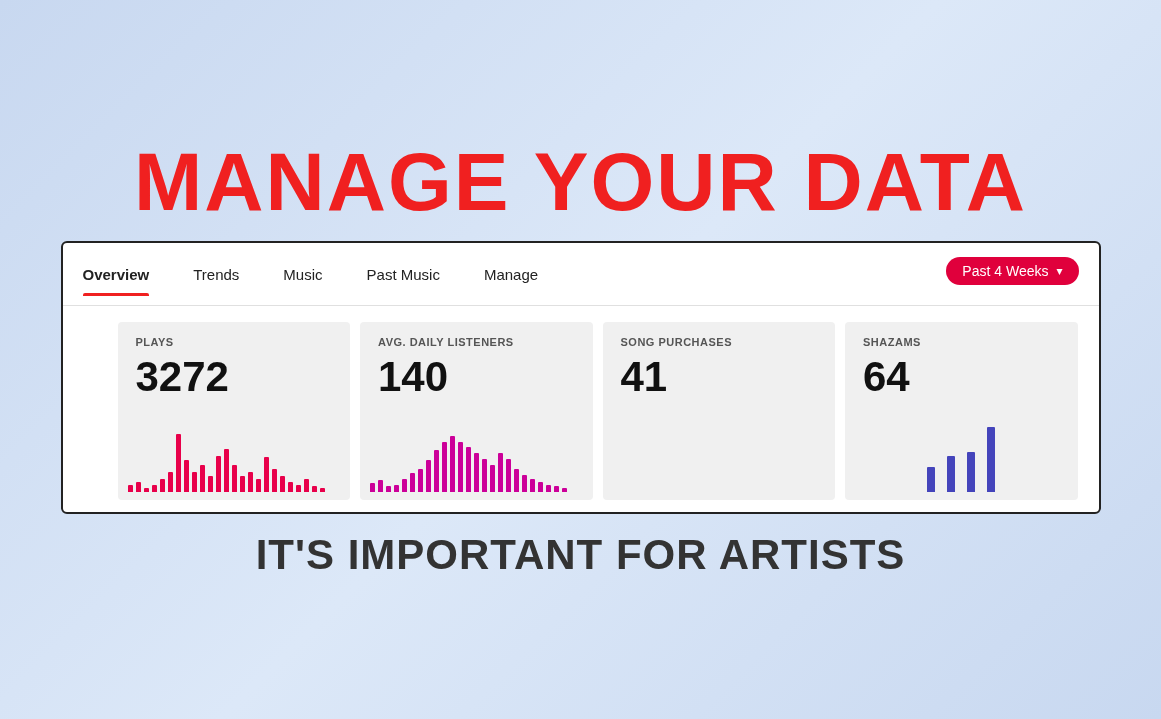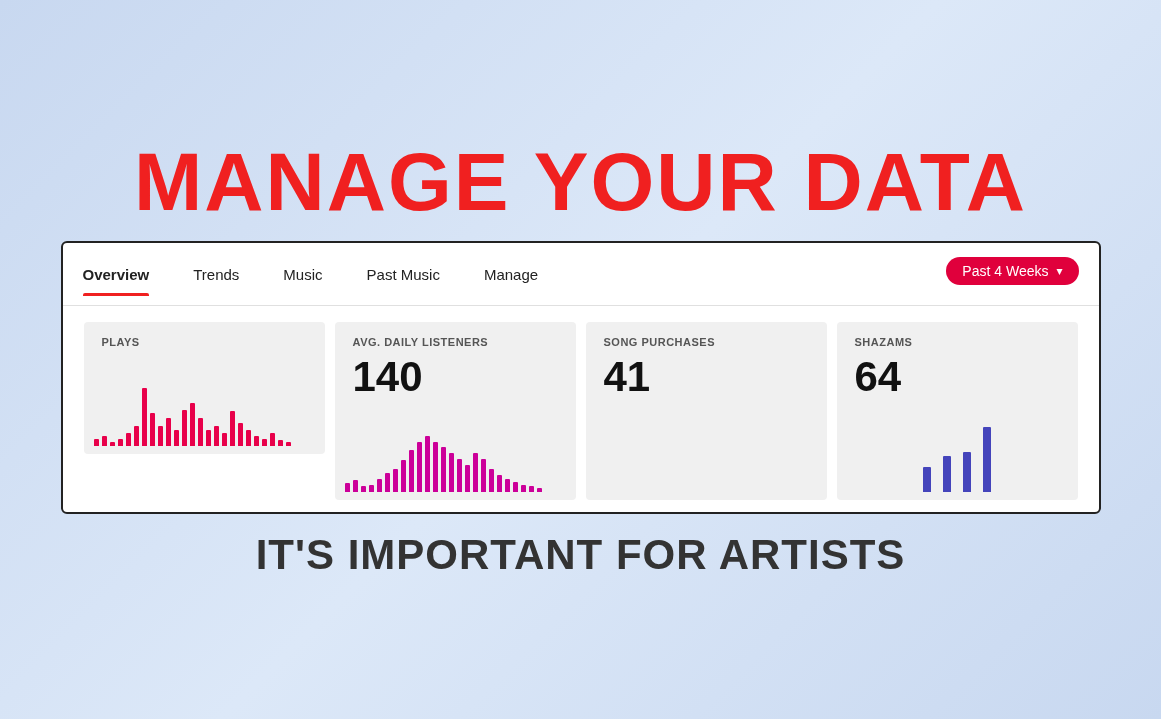--- a/index.html
+++ b/index.html
@@ -101,20 +101,21 @@
     .date-pill-chevron {
       font-size: 12px;
     }
 
     
     .stats-grid {
       display: grid;
       grid-template-columns: repeat(4, 1fr);
       gap: 0;
       padding: 16px 16px 0 16px;
+      margin-left: 34px;
     }
 
     .stat-col {
       display: flex;
       flex-direction: column;
     }
 
     .stat-top {
       background: #f0f0f0;
       padding: 14px 18px 10px 18px;
@@ -194,20 +195,21 @@
         <span>Past 4 Weeks</span>
         <span class="date-pill-chevron">▾</span>
       </div>
     </div>
 
     <div class="stats-grid">
 
       <div class="stat-col">
         <div class="stat-top">
           <div class="stat-label">PLAYS</div>
+          <div class="stat-value">3272</div>
         </div>
         <div class="stat-chart">
           <div class="bars-container">
 
             <div class="bar" style="height:10%;width:5px;background:#e8004a;"></div>
             <div class="bar" style="height:14%;width:5px;background:#e8004a;"></div>
             <div class="bar" style="height:6%;width:5px;background:#e8004a;"></div>
             <div class="bar" style="height:10%;width:5px;background:#e8004a;"></div>
             <div class="bar" style="height:18%;width:5px;background:#e8004a;"></div>
             <div class="bar" style="height:28%;width:5px;background:#e8004a;"></div>

